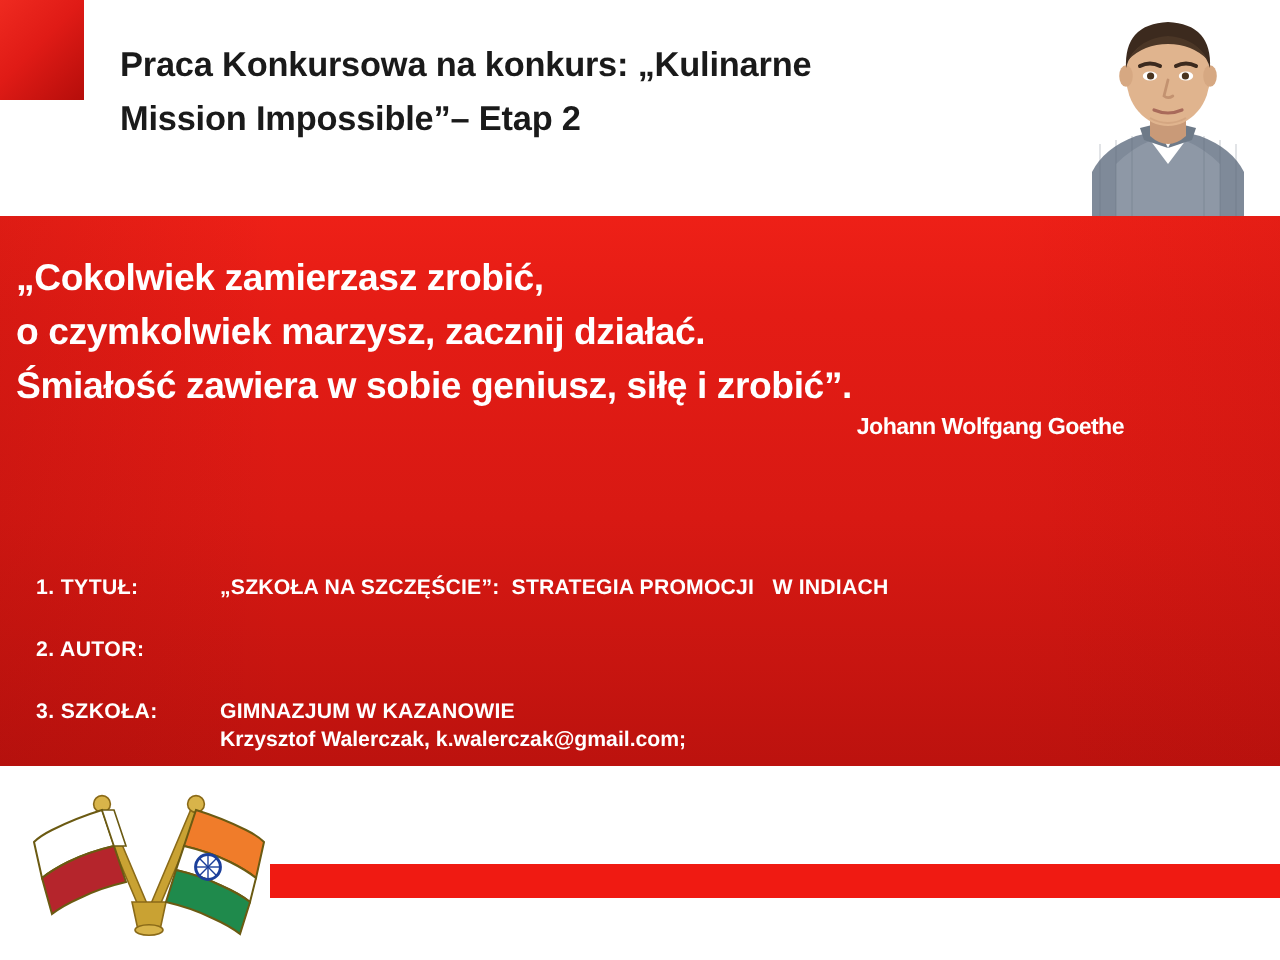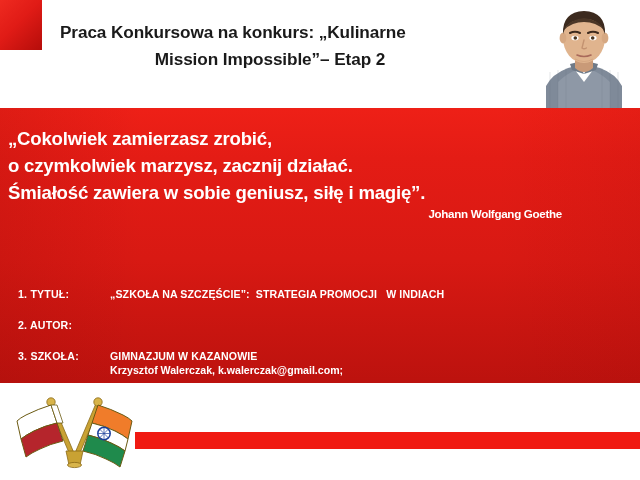--- a/index.html
+++ b/index.html
@@ -38,21 +38,21 @@
   .title {
     position: absolute;
     left: 60px; top: 19px;
     width: 420px;
     font-size: 17.2px;
     font-weight: bold;
     line-height: 27px;
     color: #1a1a1a;
     letter-spacing: -0.1px;
   }
-  .title .line2 { display: block; text-align: center; }
+  .title .line2 { display: block; }
 
   .photo {
     position: absolute;
     left: 528px; top: 0px;
     width: 112px; height: 110px;
     overflow: hidden;
     background: #ffffff;
   }
 
   
@@ -200,21 +200,21 @@
         <path d="M47 59 Q56 64 65 59" stroke="#cfa07c" stroke-width="1" fill="none" opacity="0.7"></path>
       </svg>
     </div>
   </div>
 
   <div class="banner">
 
     <div class="quote">
       <span>„Cokolwiek zamierzasz zrobić,</span>
       <span>o czymkolwiek marzysz, zacznij działać.</span>
-      <span>Śmiałość zawiera w sobie geniusz, siłę i magię”.</span>
+      <span>Śmiałość zawiera w sobie geniusz, siłę i zrobić”.</span>
     </div>
 
     <div class="attribution">Johann Wolfgang Goethe</div>
 
     <div class="info">
 
       <div class="info-row row-title">
         <span class="info-label">1. TYTUŁ:</span>
         <span class="info-value">„SZKOŁA NA SZCZĘŚCIE”:  STRATEGIA PROMOCJI   W INDIACH</span>
       </div>

